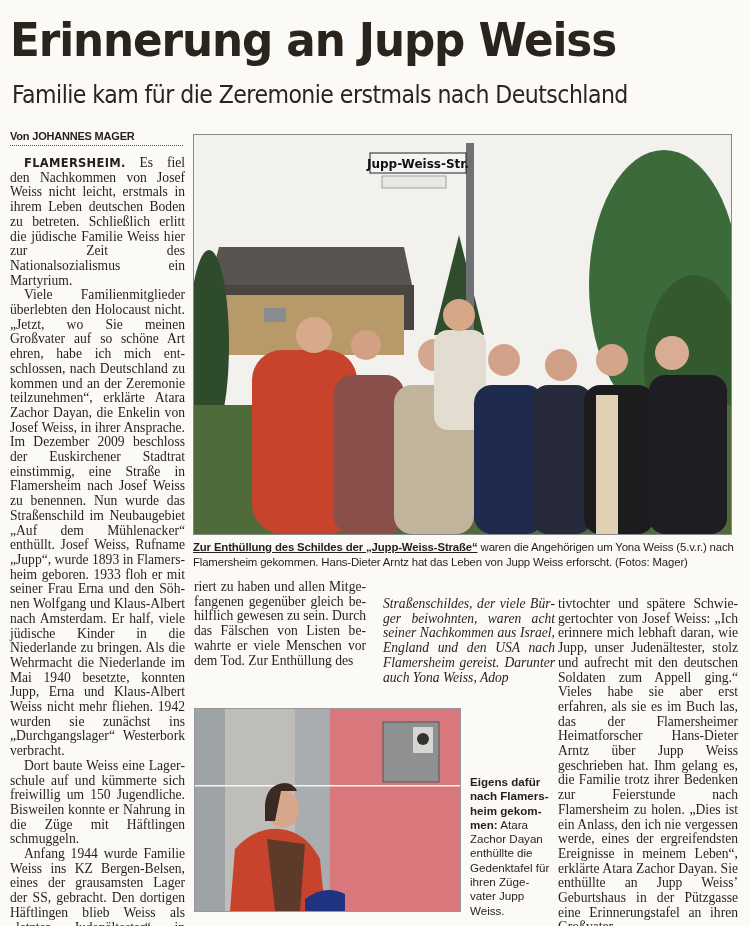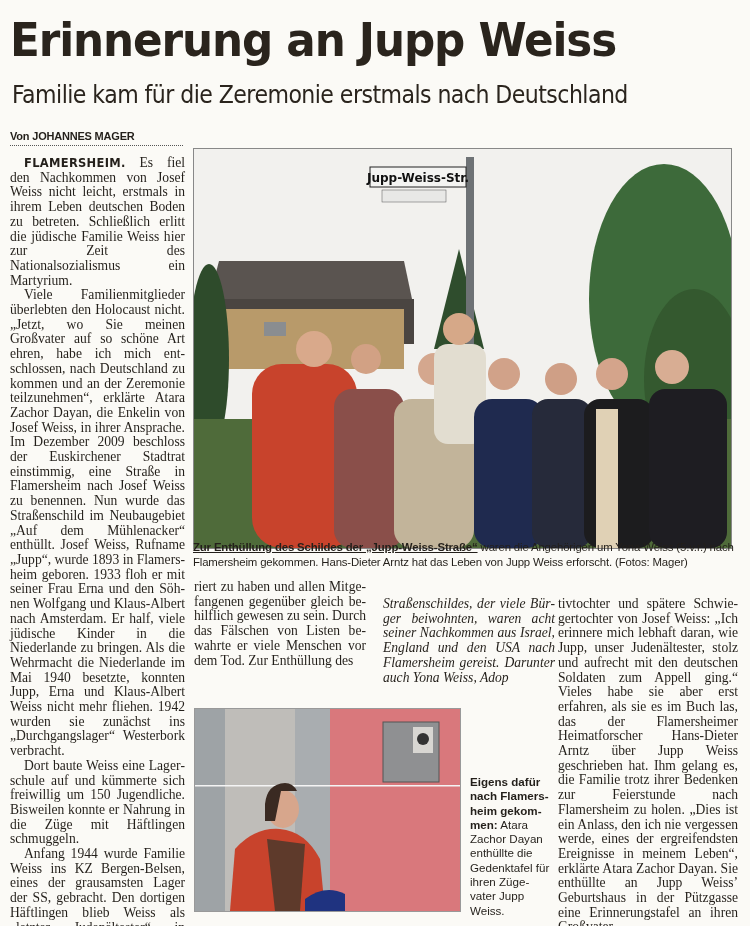--- a/index.html
+++ b/index.html
@@ -40,21 +40,21 @@
   .col p { margin: 0; text-indent: 14px; }
   .col p.first { text-indent: 14px; }
   .dateline { font-family: "DejaVu Sans", sans-serif; font-weight: bold; font-size: 11.5px; letter-spacing: 0.3px; }
   #col1 { left: 10px; top: 156px; width: 175px; }
   #col2 { left: 194px; top: 580px; width: 172px; }
   #col3 { left: 383px; top: 597px; width: 172px; font-style: italic; }
   #col4 { left: 558px; top: 597px; width: 180px; }
   .col p.cont { text-indent: 0; }
 
   .photo-main {
-    position: absolute; left: 193px; top: 148px; width: 537px; height: 399px;
+    position: absolute; left: 193px; top: 134px; width: 537px; height: 399px;
     border: 1px solid #888; overflow: hidden;
     background: linear-gradient(#f4f3f1 0%, #efefed 55%, #6f8a55 75%, #3f5a2f 100%);
   }
   .caption-main {
     position: absolute; left: 193px; top: 540px; width: 545px;
     font-family: "Liberation Sans", sans-serif; font-size: 11.4px; line-height: 15px;
     letter-spacing: -0.15px;
   }
   .caption-main b { font-weight: bold; text-decoration: underline; }
 

